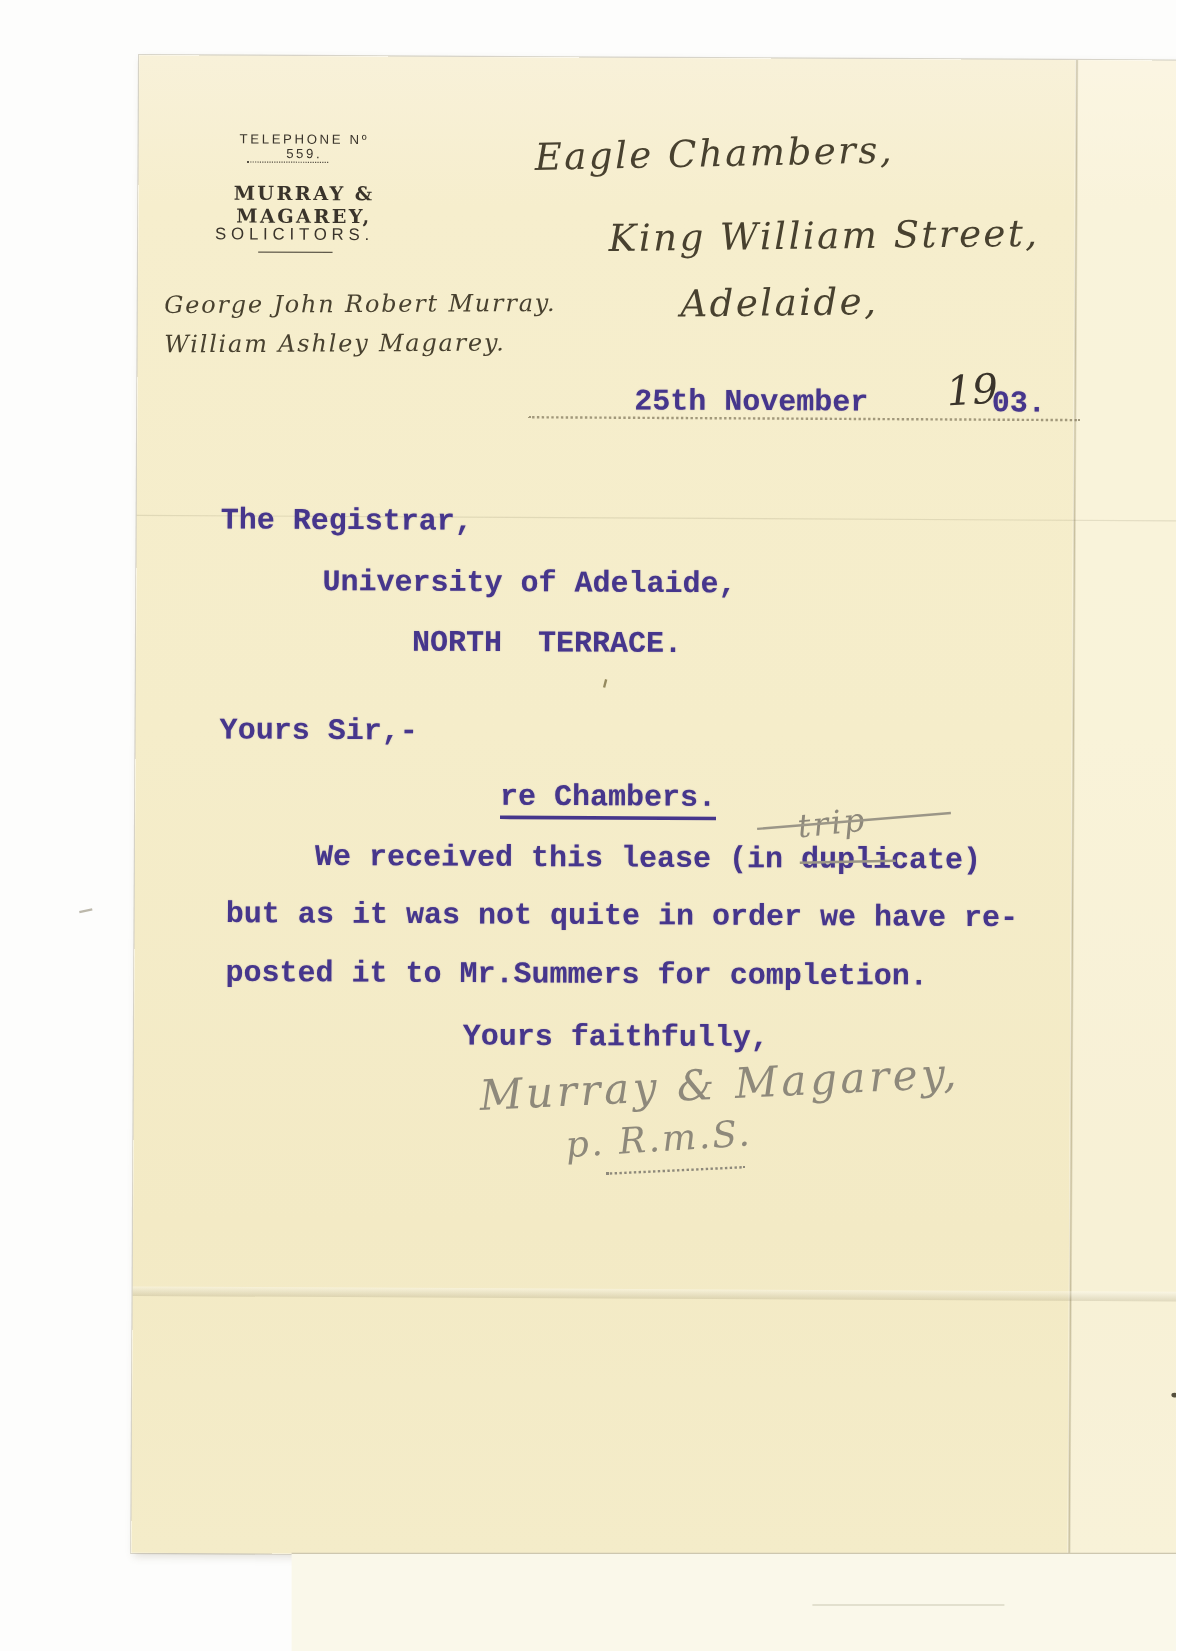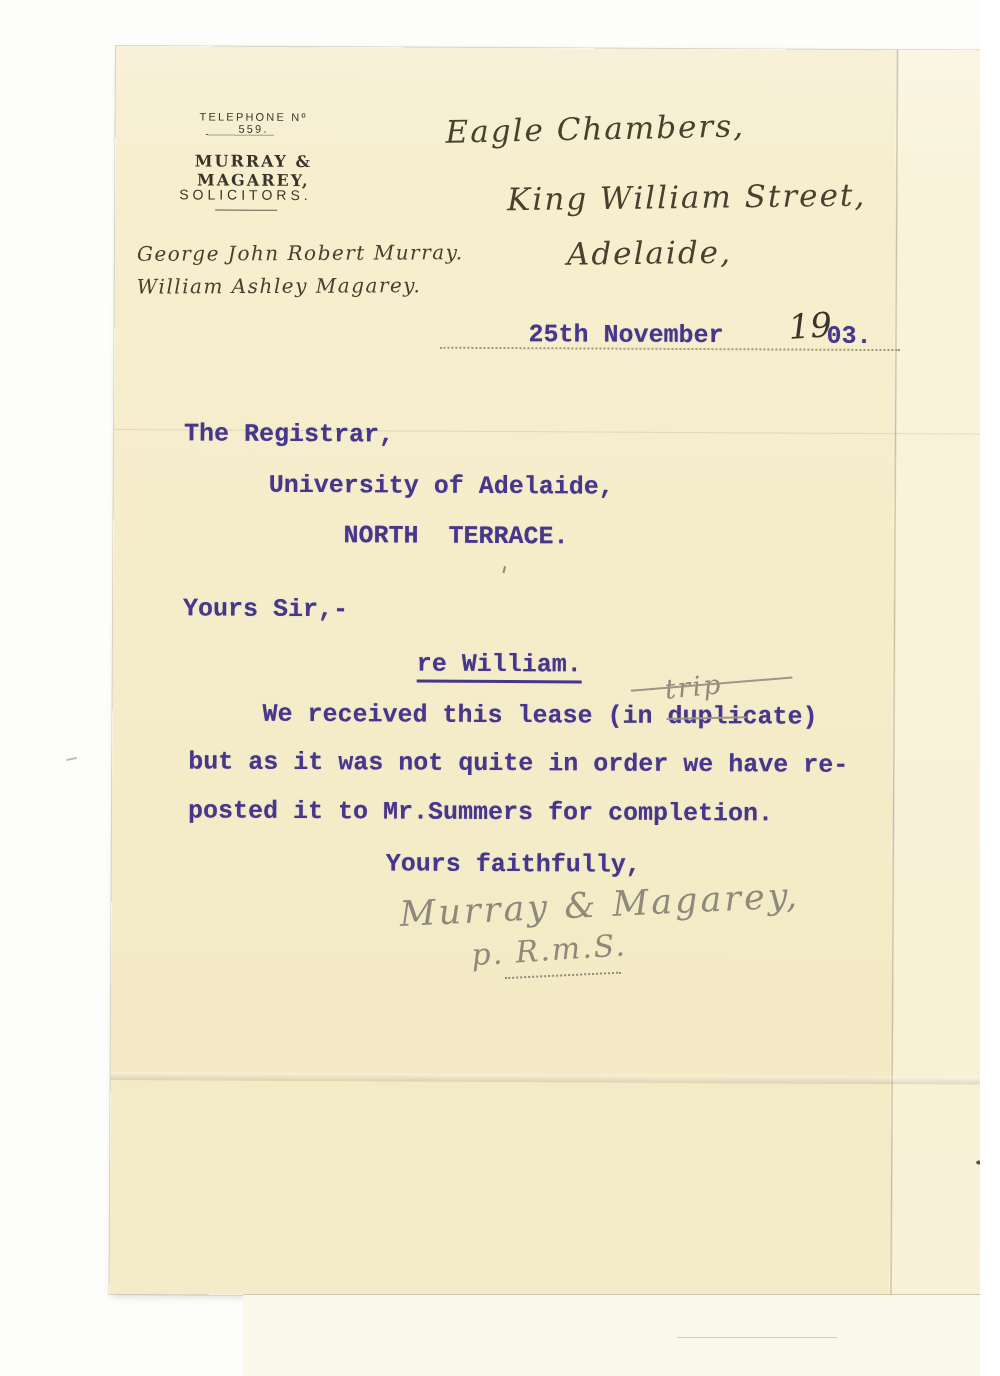--- a/index.html
+++ b/index.html
@@ -92,21 +92,21 @@
     <div class="date-rule"></div>
     <div class="typed date-typed">25th November</div>
     <div class="script year19">19</div>
     <div class="typed date-01">03.</div>
 
     <div class="typed rcp0">The Registrar,</div>
     <div class="typed rcp1">University of Adelaide,</div>
     <div class="typed rcp2">NORTH  TERRACE.</div>
 
     <div class="typed salutation">Yours Sir,-</div>
-    <div class="typed subject"><span>re William.</span></div>
+    <div class="typed subject"><span>re Chambers.</span></div>
     <div class="typed bl0">We received this lease (in duplicate)</div>
     <div class="typed bl1">but as it was not quite in order we have re-</div>
     <div class="typed bl2">posted it to Mr.Summers for completion.</div>
     <div class="typed closing">Yours faithfully,</div>
 
     <div class="pencil hw-trip">trip</div>
     <div class="trip-tail"></div>
     <div class="dup-strike"></div>
     <div class="pencil sig1">Murray &amp; Magarey,</div>
     <div class="pencil sig2">p. R.m.S.</div>

